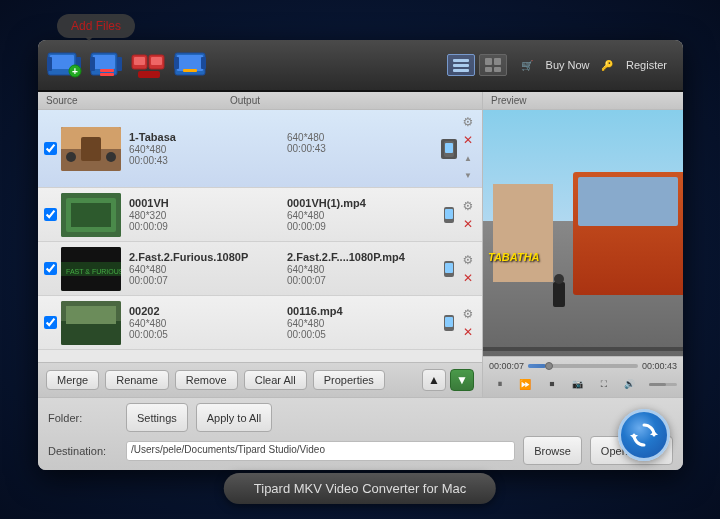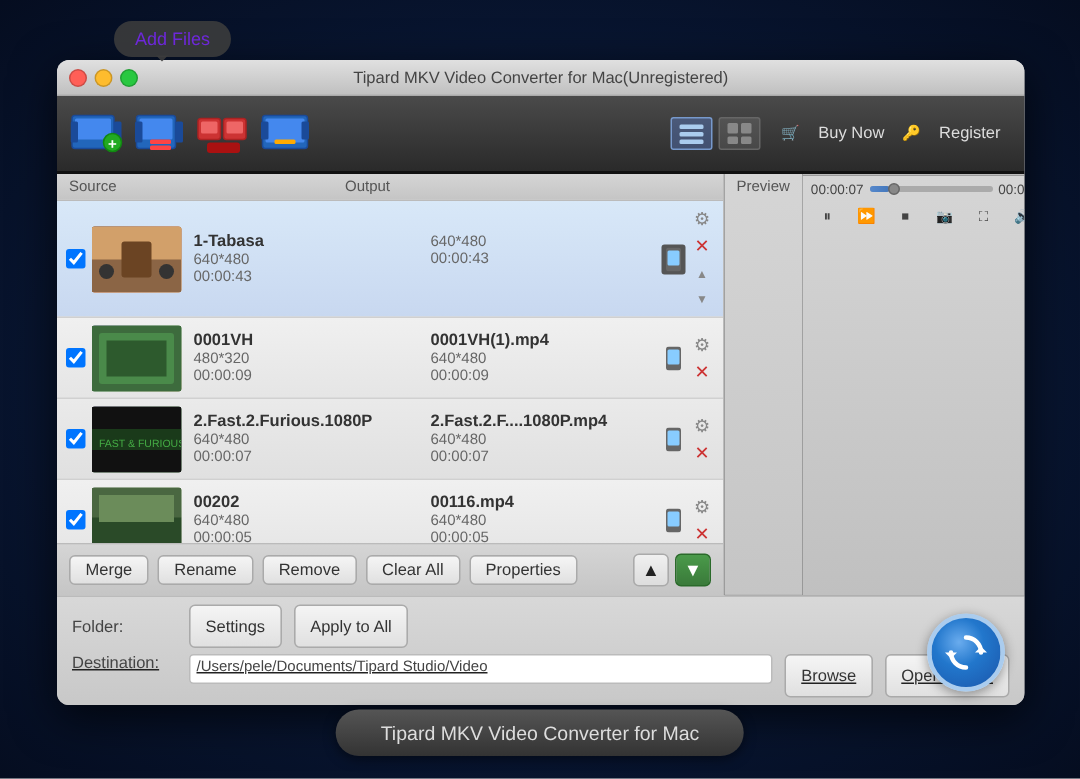--- a/index.html
+++ b/index.html
@@ -31,23 +31,23 @@
         radial-gradient(1px 1px at 45% 45%, white 0%, transparent 100%),
         radial-gradient(1px 1px at 70% 85%, rgba(255,255,255,0.5) 0%, transparent 100%),
         radial-gradient(1px 1px at 25% 35%, rgba(255,255,255,0.5) 0%, transparent 100%);
       pointer-events: none;
     }
 
     
     .add-files-tooltip {
       position: absolute;
       top: 14px;
-      left: 76px;
+      left: 57px;
       background: rgba(60,60,60,0.88);
-      color: #6d28d9;
+      color: #b91c1c;
       padding: 5px 14px;
       border-radius: 12px;
       font-size: 12px;
       font-weight: 500;
       z-index: 100;
       pointer-events: none;
     }
     .add-files-tooltip::after {
       content: '';
       position: absolute;
@@ -310,23 +310,22 @@
       background: linear-gradient(to bottom, #4a9a4a 0%, #3a7a3a 100%);
       color: white;
       border-color: #2a6a2a;
     }
 
     
     .preview-panel {
       width: 200px;
       background: #1a1a1a;
       display: flex;
-      flex-direction: row;
+      flex-direction: column;
       flex-shrink: 0;
-      text-align: center;
     }
 
     .preview-header {
       background: linear-gradient(to bottom, #d5d5d5 0%, #c5c5c5 100%);
       padding: 3px 8px;
       font-size: 10px;
       color: #555;
       border-bottom: 1px solid #bbb;
     }
 
@@ -466,22 +465,22 @@
       border: 1px solid #aaa;
       border-radius: 4px;
       font-size: 11px;
       color: #333;
       cursor: pointer;
       height: 29px;
     }
 
     .dest-row {
       display: flex;
+      align-items: center;
       gap: 8px;
-      text-decoration: underline;
     }
 
     .dest-path {
       flex: 1;
       font-size: 10px;
       color: #444;
       background: #fff;
       border: 1px solid #bbb;
       border-radius: 3px;
       padding: 2px 4px;
@@ -531,28 +530,20 @@
     .file-items::-webkit-scrollbar-track { background: #ddd; }
     .file-items::-webkit-scrollbar-thumb { background: #aaa; border-radius: 4px; }
   </style>
 </head>
 <body>
 
 <div class="add-files-tooltip">Add Files</div>
 
 <div class="main-window">
 
-  <div class="title-bar">
-    <div class="title-bar-buttons">
-      <div class="tb-btn tb-close"></div>
-      <div class="tb-btn tb-min"></div>
-      <div class="tb-btn tb-max"></div>
-    </div>
-    <span class="title-bar-text">Tipard MKV Video Converter for Mac(Unregistered)</span>
-  </div>
 
   <div class="toolbar">
     <div class="toolbar-left">
 
       <div class="tool-icon">
         <svg width="36" height="32" viewBox="0 0 36 32">
           <rect x="1" y="4" width="28" height="22" rx="2" fill="#2266bb" stroke="#1a4a99" stroke-width="1"></rect>
           <rect x="3" y="6" width="24" height="14" rx="1" fill="#4488ee"></rect>
           <rect x="0" y="8" width="5" height="14" rx="1" fill="#1a4a99"></rect>
           <rect x="29" y="8" width="5" height="14" rx="1" fill="#1a4a99"></rect>

